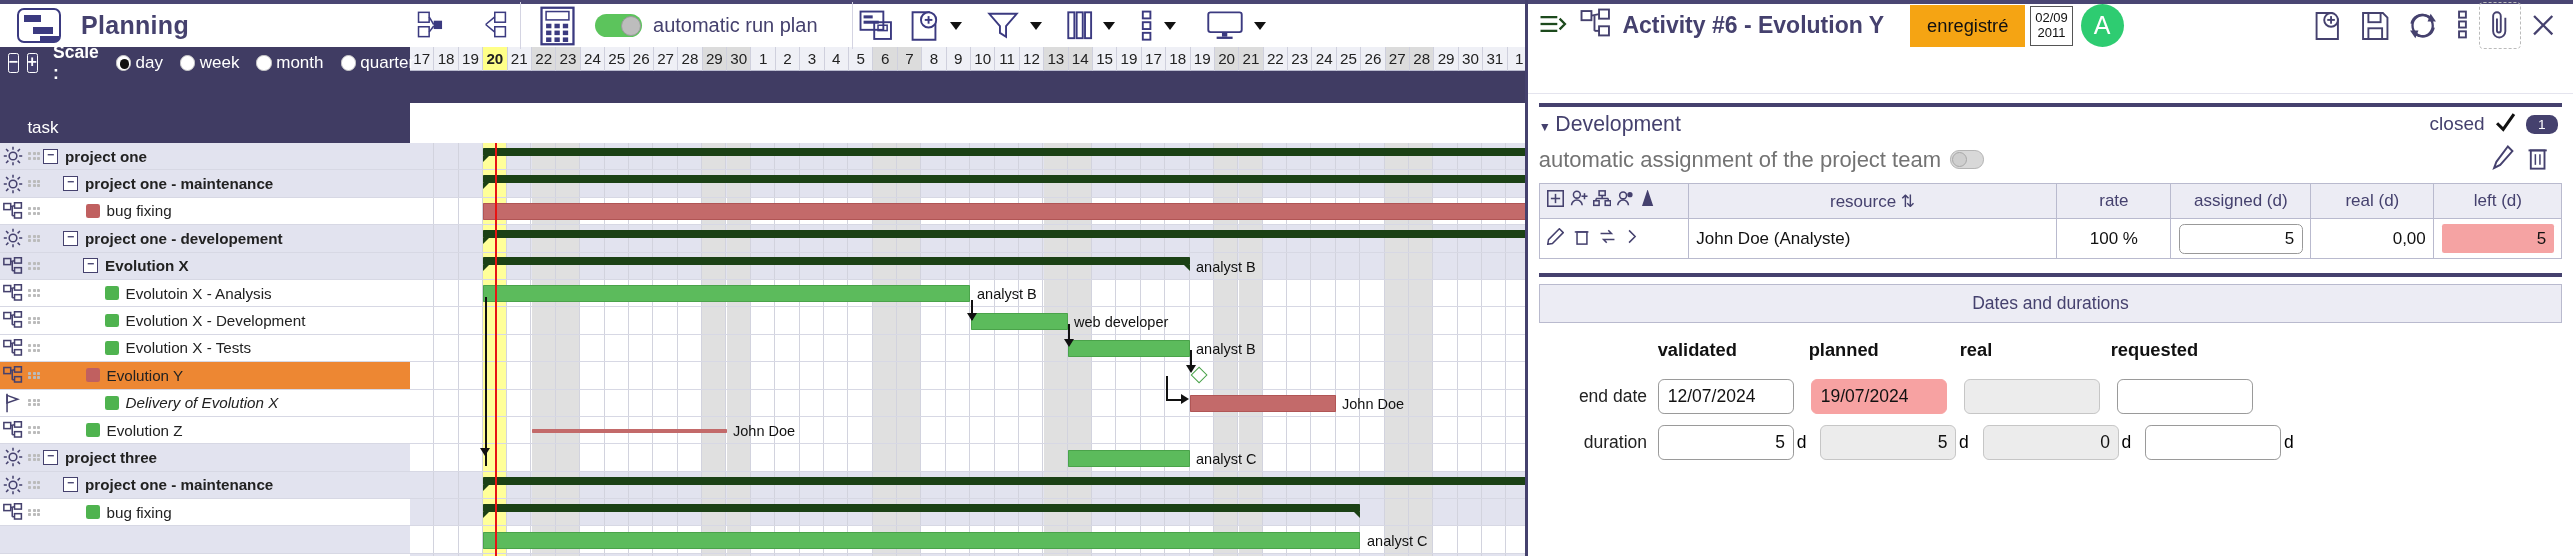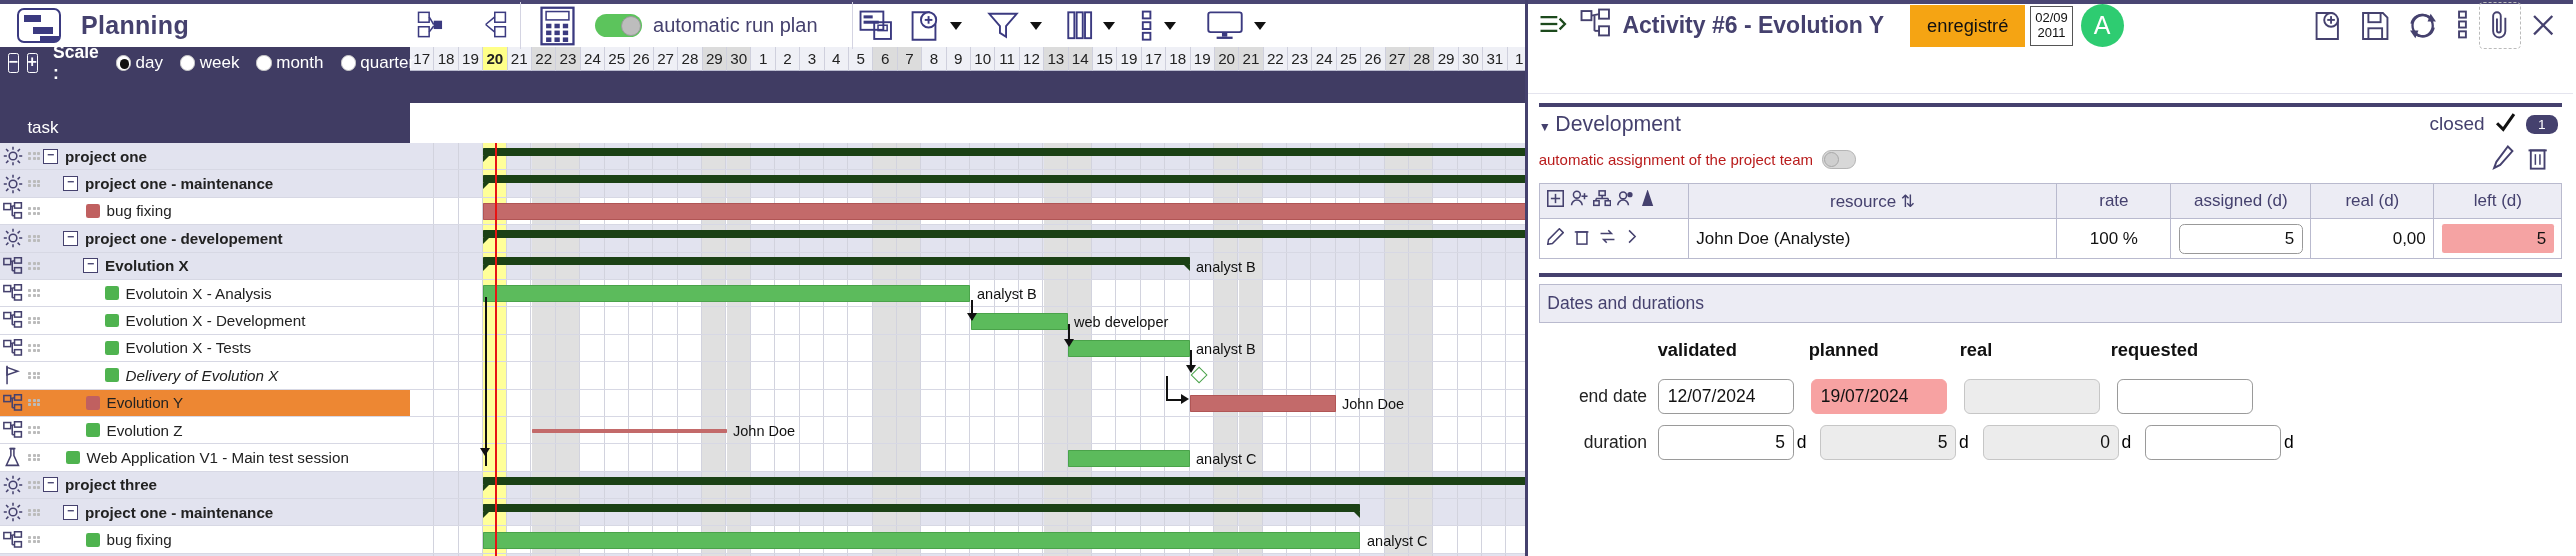--- a/index.html
+++ b/index.html
@@ -140,41 +140,41 @@
   .sec-hdr{ display:flex; align-items:center; padding:4.6px 10.7px 0; }
   .sec-title{ font-size:21.3px; color:#45416e; }
   .sec-title .tri{ font-size:12.2px; margin-right:4.6px; }
   .sec-right{ margin-left:auto; display:flex; align-items:center; gap:9.1px;
       padding-right:4.6px;}
   .closed-lbl{ font-size:19px; color:#45416e; }
   .pill{ background:#45416e;color:#fff;font-size:13.7px;border-radius:8.4px;
       padding:2.3px 12.2px;}
 
   .auto-row{ display:flex; align-items:center; padding:7.6px 10.7px 4.6px; }
-  .auto-lbl{ font-size:15px; color:#b91c1c; }
+  .auto-lbl{ font-size:22px; color:#737373; }
   .toggle-sm{ width:34px;height:18.3px;border-radius:9.1px;background:#d8d8d8;
       border:0.8px solid #b5b5b5; margin-left:9.1px; position:relative;}
   .toggle-sm .k{ position:absolute;left:0.8px;top:0.8px;width:15.2px;height:15.2px;
       border-radius:50%;background:#cfcfcf;border:0.8px solid #a8a8a8;}
   .auto-right{ margin-left:auto; display:flex; gap:13.7px; padding-right:13.7px;}
 
   table.res{ width:calc(100% - 21.3px); margin:4.6px 10.7px 0; border-collapse:collapse; }
   table.res th{ background:#ececf4; border:0.8px solid #b9bace; font-size:17px;
       color:#45416e; font-weight:normal; padding:6.1px 7.6px; }
   table.res td{ border:0.8px solid #b9bace; font-size:17px; color:#111;
       padding:4.6px 7.6px; height:34px;}
   .td-r{ text-align:right; }
   .td-c{ text-align:center; }
   .cellinput{ border:0.8px solid #999;border-radius:5.3px;background:#fff;
       padding:3.8px 7.6px; text-align:right; font-size:17px; }
   .cellred{ background:#f5a3a3; border-radius:2.3px; padding:4.6px 7.6px;
       text-align:right; font-size:17px; }
 
   .dd-hdr{ margin:7.6px 10.7px 0; background:#ececf4; border:0.8px solid #b9bace;
-      text-align:left; font-size:17.5px; color:#45416e; padding:7.6px;}
+      text-align:center; font-size:17.5px; color:#45416e; padding:7.6px;}
   .dd-grid{ margin:4.6px 10.7px 0; }
   .dd-row{ display:flex; align-items:center; height:46px; }
   .dd-lab{ width:119px; text-align:right; font-size:17.5px; color:#222;
       padding-right:10.7px; flex:none;}
   .dd-hlab{ width:151px; font-size:18.3px; font-weight:bold; color:#111; flex:none;}
   .fld{ width:136px; height:35px; border:0.8px solid #9a9a9a; border-radius:6.1px;
       background:#fff; display:flex; align-items:center; padding:0 9.1px;
       font-size:17.5px; color:#111; flex:none; margin-right:17px;}
   .fld.gray{ background:#ececec; border-color:#c6c6c6; }
   .fld.redf{ background:#f7a2a2; border-color:#f7a2a2; }
@@ -573,39 +573,20 @@
               <i></i>
               <i></i>
               <i></i>
               <i></i>
               <i></i>
             </span>
             <span style="width: 59px; flex: 0 0 auto;"></span>
             <span class="swatch" style="background: rgb(79, 179, 79); margin-left: 3px;"></span>
             <span class="rlabel">Evolution X - Tests</span>
           </div>
-          <div class="row">
-            <span class="ricon">
-              <svg width="18.3" height="20" viewBox="0 0 24 26">
-                <line x1="4" y1="1" x2="4" y2="25" stroke="#45416e" stroke-width="2"></line>
-                <path d="M4 3 L18 8 L4 13 Z" fill="none" stroke="#45416e" stroke-width="2"></path>
-              </svg>
-            </span>
-            <span class="dots">
-              <i></i>
-              <i></i>
-              <i></i>
-              <i></i>
-              <i></i>
-              <i></i>
-            </span>
-            <span style="width: 59px; flex: 0 0 auto;"></span>
-            <span class="swatch" style="background: rgb(79, 179, 79); margin-left: 3px;"></span>
-            <span class="rlabel i">Delivery of Evolution X</span>
-          </div>
           <div class="row sel">
             <span class="ricon">
               <svg width="20" height="18.3" viewBox="0 0 26 24">
                 <rect x="1" y="2" width="9" height="8" fill="none" stroke="#45416e" stroke-width="2"></rect>
                 <rect x="15" y="1" width="9" height="7" fill="none" stroke="#45416e" stroke-width="2"></rect>
                 <rect x="15" y="14" width="9" height="7" fill="none" stroke="#45416e" stroke-width="2"></rect>
                 <line x1="12" y1="6" x2="12" y2="18" stroke="#45416e" stroke-width="2"></line>
                 <line x1="10" y1="6" x2="15" y2="5" stroke="#45416e" stroke-width="2"></line>
                 <line x1="12" y1="18" x2="15" y2="18" stroke="#45416e" stroke-width="2"></line>
               </svg>
@@ -617,59 +598,59 @@
               <i></i>
               <i></i>
               <i></i>
             </span>
             <span style="width: 40px; flex: 0 0 auto;"></span>
             <span class="swatch" style="background: rgb(192, 96, 96); margin-left: 3px;"></span>
             <span class="rlabel">Evolution Y</span>
           </div>
           <div class="row">
             <span class="ricon">
+              <svg width="18.3" height="20" viewBox="0 0 24 26">
+                <line x1="4" y1="1" x2="4" y2="25" stroke="#45416e" stroke-width="2"></line>
+                <path d="M4 3 L18 8 L4 13 Z" fill="none" stroke="#45416e" stroke-width="2"></path>
+              </svg>
+            </span>
+            <span class="dots">
+              <i></i>
+              <i></i>
+              <i></i>
+              <i></i>
+              <i></i>
+              <i></i>
+            </span>
+            <span style="width: 59px; flex: 0 0 auto;"></span>
+            <span class="swatch" style="background: rgb(79, 179, 79); margin-left: 3px;"></span>
+            <span class="rlabel i">Delivery of Evolution X</span>
+          </div>
+          <div class="row">
+            <span class="ricon">
               <svg width="20" height="18.3" viewBox="0 0 26 24">
                 <rect x="1" y="2" width="9" height="8" fill="none" stroke="#45416e" stroke-width="2"></rect>
                 <rect x="15" y="1" width="9" height="7" fill="none" stroke="#45416e" stroke-width="2"></rect>
                 <rect x="15" y="14" width="9" height="7" fill="none" stroke="#45416e" stroke-width="2"></rect>
                 <line x1="12" y1="6" x2="12" y2="18" stroke="#45416e" stroke-width="2"></line>
                 <line x1="10" y1="6" x2="15" y2="5" stroke="#45416e" stroke-width="2"></line>
                 <line x1="12" y1="18" x2="15" y2="18" stroke="#45416e" stroke-width="2"></line>
               </svg>
             </span>
             <span class="dots">
               <i></i>
               <i></i>
               <i></i>
               <i></i>
               <i></i>
               <i></i>
             </span>
             <span style="width: 40px; flex: 0 0 auto;"></span>
             <span class="swatch" style="background: rgb(79, 179, 79); margin-left: 3px;"></span>
             <span class="rlabel">Evolution Z</span>
-          </div>
-          <div class="row">
-            <span class="ricon">
-              <svg width="18.3" height="20" viewBox="0 0 24 26">
-                <path d="M9 2 v9 L3 24 h16 L13 11 V2 Z" fill="none" stroke="#45416e" stroke-width="2"></path>
-                <line x1="7" y1="2" x2="15" y2="2" stroke="#45416e" stroke-width="2"></line>
-              </svg>
-            </span>
-            <span class="dots">
-              <i></i>
-              <i></i>
-              <i></i>
-              <i></i>
-              <i></i>
-              <i></i>
-            </span>
-            <span style="width: 20px; flex: 0 0 auto;"></span>
-            <span class="swatch" style="background: rgb(79, 179, 79); margin-left: 3px;"></span>
-            <span class="rlabel">Web Application V1 - Main test session</span>
           </div>
           <div class="row grp">
             <span class="ricon">
               <svg width="20" height="20" viewBox="0 0 26 26">
                 <circle cx="13" cy="13" r="5" fill="none" stroke="#45416e" stroke-width="2"></circle>
                 <g stroke="#45416e" stroke-width="2">
                   <line x1="13" y1="1" x2="13" y2="5"></line>
                   <line x1="13" y1="21" x2="13" y2="25"></line>
                   <line x1="1" y1="13" x2="5" y2="13"></line>
                   <line x1="21" y1="13" x2="25" y2="13"></line>

